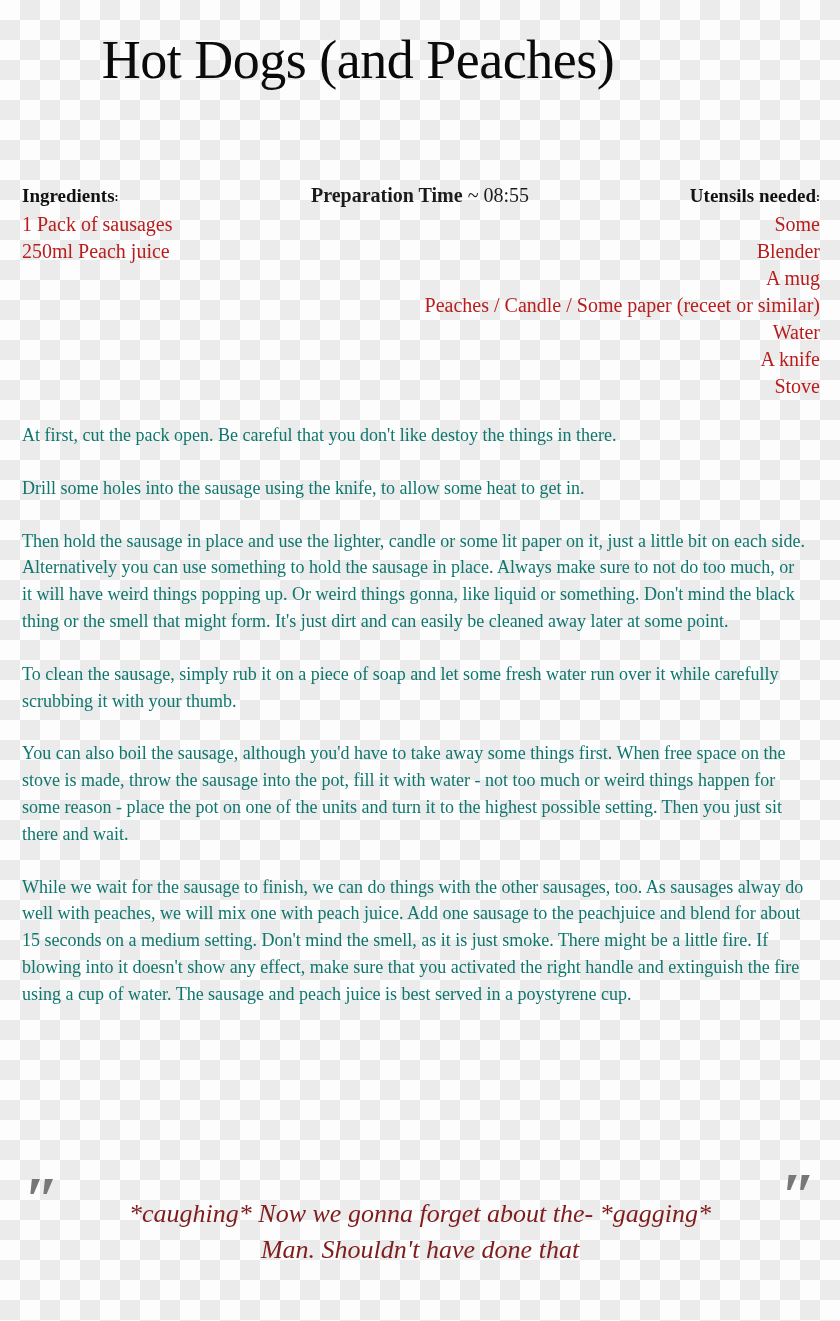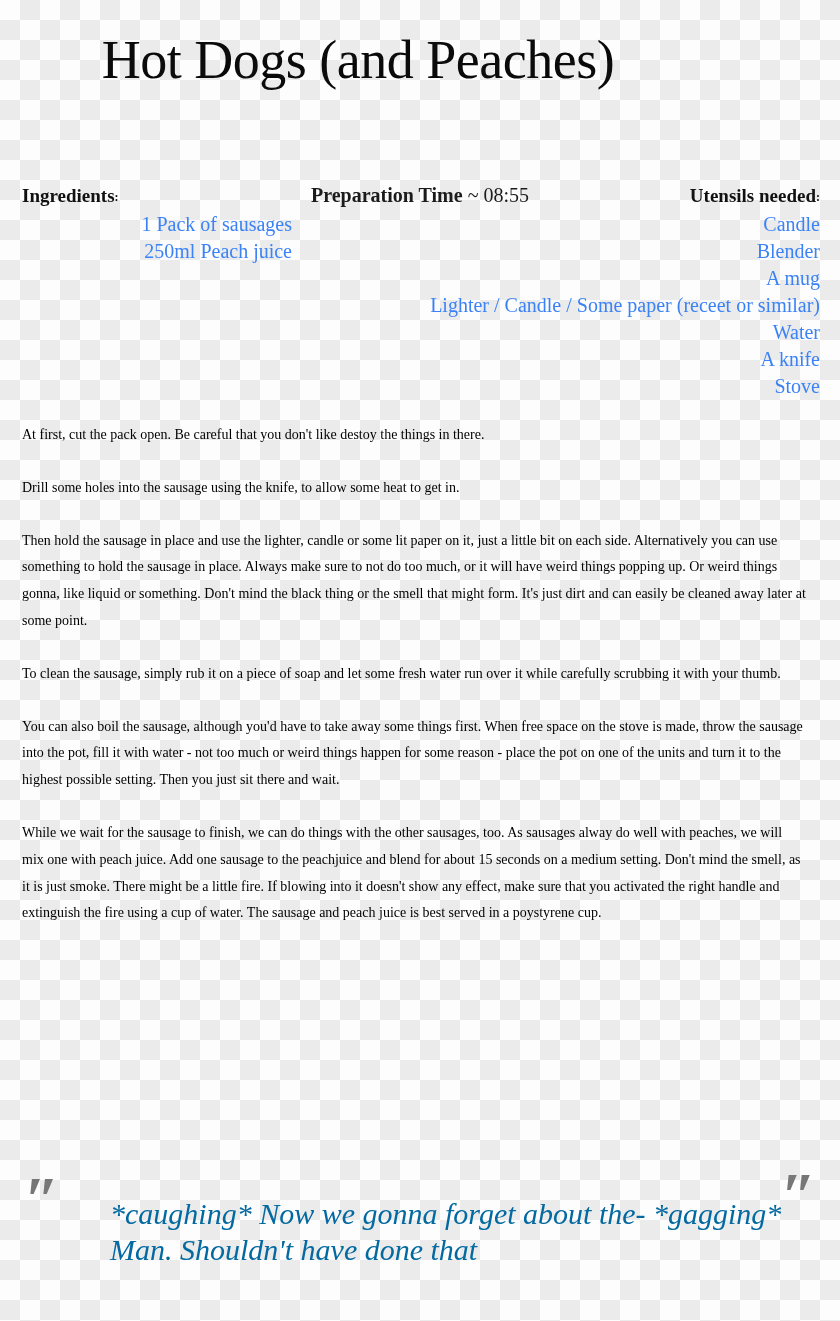--- a/index.html
+++ b/index.html
@@ -80,23 +80,22 @@
     line-height: 27px;
     color: #111;
   }
   .sec-head .tiny-colon {
     font-size: 12px;
     vertical-align: 1px;
   }
   .line {
     font-size: 20px;
     line-height: 27px;
-    color: #3b82f6;
+    color: #b91c1c;
     white-space: nowrap;
-    text-align: right;
   }
   .prep-time {
     font-size: 20px;
     line-height: 27px;
     white-space: nowrap;
     text-align: center;
   }
   .prep-time .lbl { font-weight: bold; }
   .prep-time .val { font-weight: normal; }
 
@@ -107,23 +106,23 @@
     left: 22px;
     width: 800px;
   }
   .prep-title {
     font-weight: bold;
     font-size: 19px;
     line-height: 26px;
     margin-bottom: 1px;
   }
   .para {
-    font-size: 14px;
+    font-size: 18px;
     line-height: 26.8px;
-    color: #000000;
+    color: #0f766e;
     margin: 0 15px 26px 0;
     max-width: 800px;
   }
   .para:last-child { margin-bottom: 0; }
 
   
   .quote-block {
     position: absolute;
     top: 1168px;
     left: 0;
@@ -142,25 +141,25 @@
     user-select: none;
   }
   .quote-mark.left  { left: 24px;  top: 0px; }
   .quote-mark.right { right: 26px; top: -4px; }
 
   .quote-text {
     position: absolute;
     left: 110px;
     right: 110px;
     top: 28px;
-    text-align: left;
+    text-align: center;
     font-style: italic;
-    font-size: 30px;
+    font-size: 26px;
     line-height: 36px;
-    color: #0369a1;
+    color: #7f1d1d;
   }
   .quote-line { display: block; white-space: nowrap; }
 </style>
 </head>
 <body>
 
 <div class="page">
 
   <div class="title">Hot Dogs (and Peaches)</div>
 
@@ -171,24 +170,24 @@
       <div class="line">1 Pack of sausages</div>
       <div class="line">250ml Peach juice</div>
     </div>
 
     <div class="col-mid">
       <div class="prep-time"><span class="lbl">Preparation Time</span><span class="val"> ~ 08:55</span></div>
     </div>
 
     <div class="col-right">
       <div class="sec-head"><span>Utensils needed</span><span class="tiny-colon">:</span></div>
-      <div class="line">Candle</div>
+      <div class="line">Some</div>
       <div class="line">Blender</div>
       <div class="line">A mug</div>
-      <div class="line">Lighter / Candle / Some paper (receet or similar)</div>
+      <div class="line">Peaches / Candle / Some paper (receet or similar)</div>
       <div class="line">Water</div>
       <div class="line">A knife</div>
       <div class="line">Stove</div>
     </div>
 
   </div>
 
   <div class="prep-section">
     <p class="para">At first, cut the pack open. Be careful that you don't like destoy the things in there.</p>
     <p class="para">Drill some holes into the sausage using the knife, to allow some heat to get in.</p>

